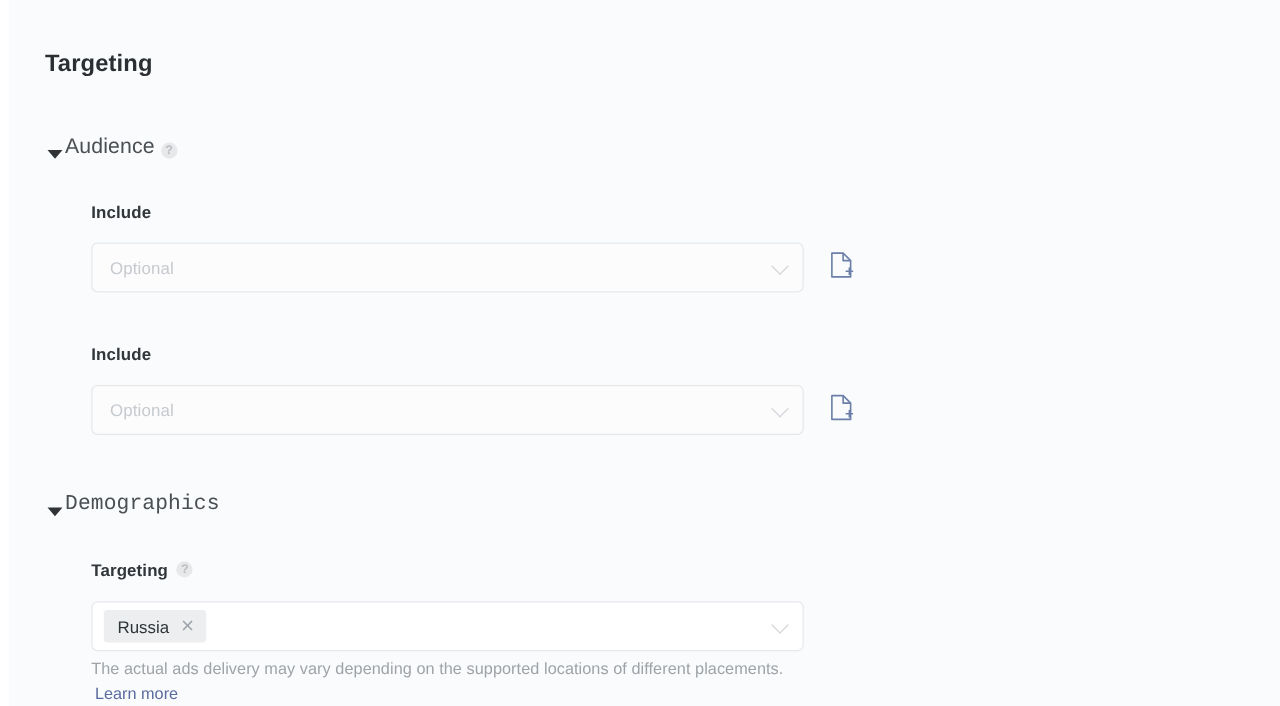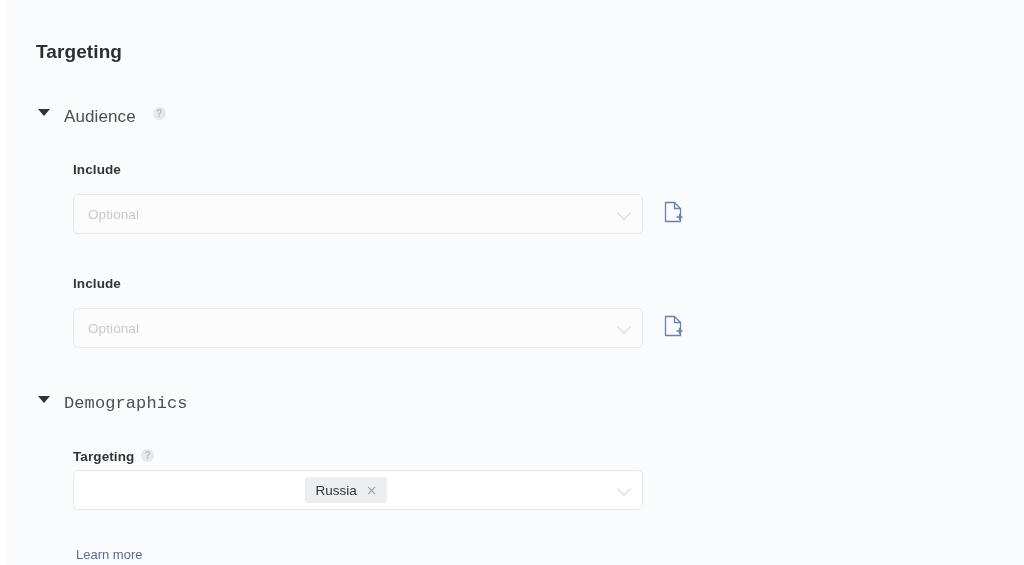--- a/index.html
+++ b/index.html
@@ -31,22 +31,22 @@
     font-size: 19px;
     font-weight: 700;
     color: #2b2f33;
     letter-spacing: 0.1px;
   }
 
   
   .section-head {
     position: absolute;
     display: flex;
-    align-items: flex-start;
-    gap: 14px;
+    align-items: flex-end;
+    gap: 2px;
     cursor: pointer;
     user-select: none;
   }
   .section-head.audience { left: 31px; top: 107px; }
   .section-head.demographics { left: 31px; top: 394px; font-family: Liberation Mono, monospace; }
 
   .caret {
     width: 0;
     height: 0;
     border-left: 6px solid transparent;
@@ -101,21 +101,21 @@
     background: #fcfcfd;
     border: 1px solid #e6e8ea;
     border-radius: 5px;
     display: flex;
     align-items: center;
     padding: 0 34px 0 14px;
     cursor: pointer;
   }
   .select-include  { left: 66px; top: 194px;  width: 570px; height: 40px; }
   .select-excluded { left: 66px; top: 308px;  width: 570px; height: 40px; }
-  .select-location { left: 66px; top: 470px;  width: 570px; height: 40px; background: #ffffff; padding-left: 9px; justify-content: center; }
+  .select-location { left: 66px; top: 481px;  width: 570px; height: 40px; background: #ffffff; padding-left: 9px; }
 
   .placeholder {
     font-size: 13.5px;
     color: #c6cace;
     letter-spacing: 0.1px;
     text-align: center;
   }
 
   .chevron {
     position: absolute;
@@ -233,15 +233,16 @@
     <span class="help-icon">?</span>
   </div>
   <div class="select select-location">
     <span class="chip">
       <span>Russia</span>
       <span class="chip-remove">×</span>
     </span>
     <span class="chevron"></span>
   </div>
 
+  <div class="helper-text">The actual ads delivery may vary depending on the supported locations of different placements.</div>
   <a class="learn-more">Learn more</a>
 
 </div>
 
 </body></html>

